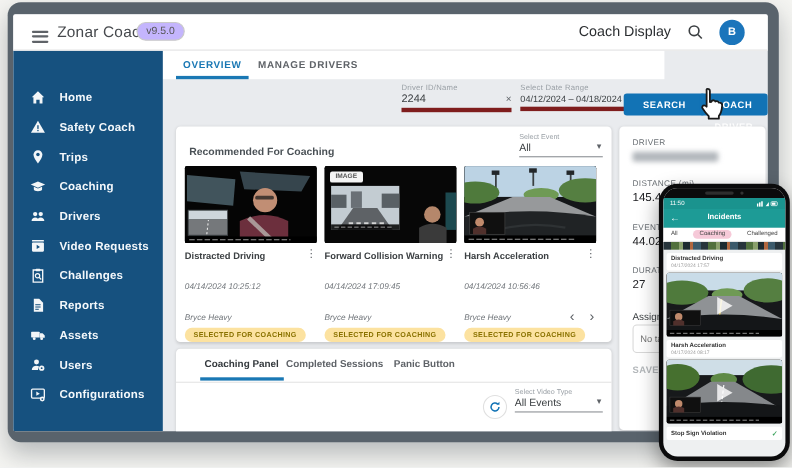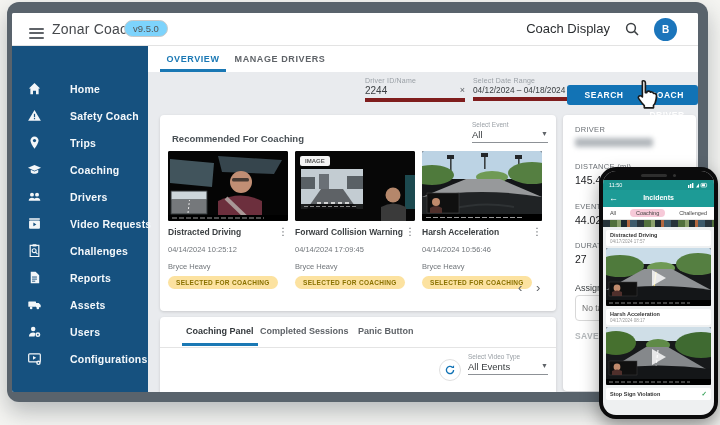--- a/index.html
+++ b/index.html
@@ -12,50 +12,50 @@
   #frame { position:absolute; left:7px; top:2px; width:701px; height:400px; background:#59636c;
            border-radius:12px; box-shadow:0 10px 22px rgba(40,50,60,.30); }
   #screen { position:absolute; left:5px; top:11px; width:686px; height:379px; background:#e9ebee;
             overflow:hidden; border-radius:2px; }
 
   
   #appbar { position:absolute; left:0; top:0; width:686px; height:33px; background:#fff; border-bottom:1px solid #e3e3e3; z-index:3; }
   .hamburger span { display:block; width:15px; height:2px; background:#5f6368; margin:2.5px 0; border-radius:1px; }
   #app-title { position:absolute; left:40px; top:8px; font-size:14px; color:#46494d; letter-spacing:.2px; }
   #ver-pill { position:absolute; left:112px; top:7px; height:17px; line-height:15px; padding:0 8px;
-              border:1px solid #c9c9c9; border-radius:9px; font-size:9.5px; color:#555; background:#7dd3fc; }
+              border:1px solid #c9c9c9; border-radius:9px; font-size:9.5px; color:#555; background:#c4b5fd; }
   #page-title { position:absolute; right:88px; top:8px; font-size:13px; color:#2b2e31; font-weight:500; }
   #avatar { position:absolute; left:642px; top:5px; width:23px; height:23px; border-radius:50%;
             background:#1b75bb; color:#fff; font-size:10px; font-weight:bold; text-align:center; line-height:23px; }
 
   
   #sidebar { position:absolute; left:0; top:33px; width:136px; height:346px; background:#16517f; z-index:2; padding-top:29px; }
-  .nav-item { display:flex; align-items:center; height:27px; padding-left:15px; cursor:pointer;gap:16px; }
+  .nav-item { display:flex; align-items:center; height:27px; padding-left:15px; cursor:pointer; }
   .nav-item svg { width:15px; height:15px; flex:0 0 15px; opacity:.95; }
   .nav-item .lbl { margin-left:12px; color:#f4f8fb; font-size:10.5px; font-weight:600; letter-spacing:.2px; white-space:nowrap; }
 
   
-  #tabbar { position:absolute; left:136px; top:33px; width:550px; height:26px; background:#fff; z-index:1; }
+  #tabbar { position:absolute; left:136px; top:33px; width:456px; height:26px; background:#fff; z-index:1; }
   .tab { position:absolute; top:0; height:26px; line-height:26px; text-align:center; font-size:9px; font-weight:700; letter-spacing:.6px; }
   .tab.active { color:#1a78b4; border-bottom:3px solid #1a78b4; }
   .tab.inactive { color:#5f6368; }
 
   
   .fld-label { font-size:7px; color:#9aa0a6; letter-spacing:.2px; }
   .fld-value { font-size:10px; color:#3c4043; border-bottom:4px solid #7f1d1d; padding:1px 0 2px 0; position:relative; }
   .btn { position:absolute; height:20px; background:#1273b5; color:#fff; border:none; border-radius:3px;
          font-size:8.5px; font-weight:700; letter-spacing:.5px; text-align:center; line-height:20px; font-family:"Liberation Sans",sans-serif; cursor:pointer; }
 
   .card { position:absolute; background:#fff; border-radius:4px; box-shadow:0 1px 3px rgba(0,0,0,.14); }
 
   
   .ev-title-row { display:flex; justify-content:space-between; align-items:flex-start; }
   .ev-title { font-size:8.5px; color:#3c4043; font-weight:600; }
   .kebab { font-size:10px; color:#5f6368; line-height:9px; cursor:pointer; }
-  .ev-sub { font-size:7.5px; color:#70757a; margin-top:8px; }
+  .ev-sub { font-size:7.5px; color:#70757a; margin-top:19px;font-style:italic; }
   .badge { display:inline-block; margin-top:5px; height:13px; line-height:13px; padding:0 8px; border-radius:8px;
            background:#fce2a0; color:#8a7200; font-size:6.5px; font-weight:700; letter-spacing:.3px; }
   .thumb { position:absolute; width:120px; height:70px; border-radius:2px; overflow:hidden; background:#000; cursor:pointer; }
   .select-label { font-size:6.5px; color:#9aa0a6; }
   .select-value { font-size:9.5px; color:#3c4043; border-bottom:1px solid #8d9196; padding:1px 0 2px 0; position:relative; }
   .caret { position:absolute; right:0; top:2px; font-size:7px; color:#5f6368; }
 
   
   .btab { position:absolute; top:9px; font-size:9px; }
   .pg-chip { font-size:8px; color:#80868b;margin-top:36px; }

